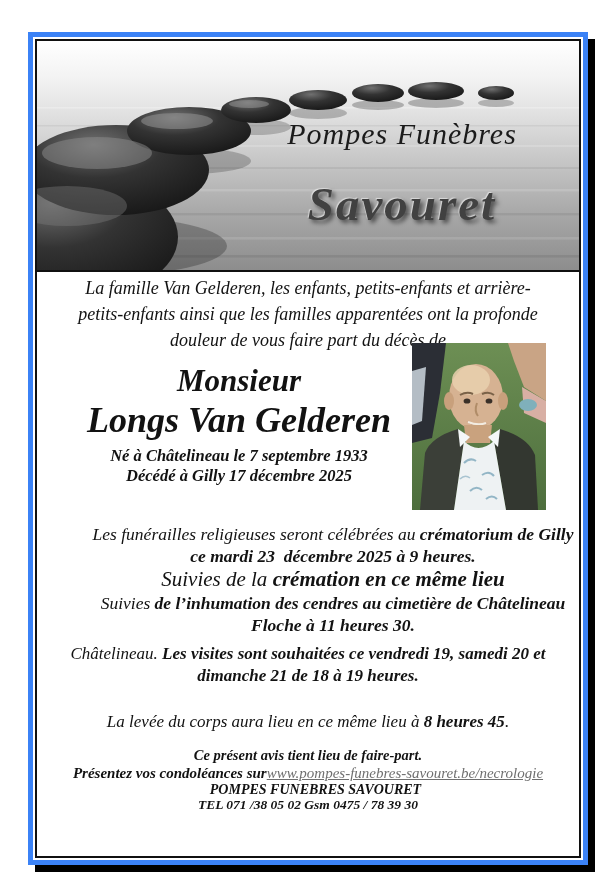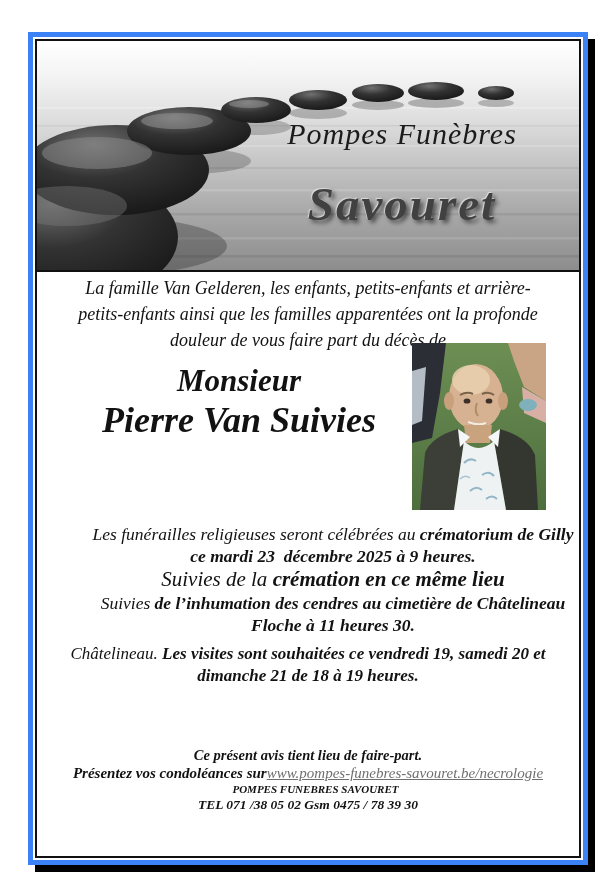--- a/index.html
+++ b/index.html
@@ -42,21 +42,21 @@
   .ceremony{top:482px;font-size:17.5px;line-height:22px;padding-left:25px;}
   .ceremony .big{font-size:21px;line-height:25px;}
   .repose{top:602px;font-size:17px;line-height:22px;}
   .levee{top:670px;font-size:17px;line-height:22px;}
   .footerblk{top:706px;font-size:14.5px;line-height:17px;}
   .footerblk .condolences{font-size:15px;line-height:18px;}
   .footerblk .url{
     color:#6f6f6f;text-decoration:underline;font-weight:normal;
     margin-left:0;cursor:pointer;
   }
-  .footerblk .company{font-size:11px;line-height:15px;margin-left:15px;}
+  .footerblk .company{font-size:14px;line-height:15px;margin-left:15px;}
   .footerblk .tel{font-size:13.5px;line-height:15px;}
 </style>
 </head>
 <body>
 
 <div class="sheet">
   <div class="sheet-inner">
 
     <div class="banner">
       <svg width="546" height="229" viewBox="0 0 546 229" preserveAspectRatio="none">
@@ -109,21 +109,25 @@
         <ellipse cx="30" cy="165" rx="60" ry="20" fill="#7d7d7d" opacity="0.4"></ellipse>
       </svg>
       <div class="brand1">Pompes Funèbres</div>
       <div class="brand2">Savouret</div>
     </div>
 
     <div class="intro">La famille Van Gelderen, les enfants, petits-enfants et arrière-petits-enfants ainsi que les familles apparentées ont la profonde douleur de vous faire part du décès de</div>
 
     <div class="heading">
       <div class="title">Monsieur</div>
-      <div class="name">Pierre Van Suivies</div>
+      <div class="name">Longs Van Gelderen</div>
+      <div class="dates">
+        <div>Né à Châtelineau le 7 septembre 1933</div>
+        <div>Décédé à Gilly 17 décembre 2025</div>
+      </div>
     </div>
 
     <div class="photo">
       <svg width="134" height="167" viewBox="0 0 134 167">
         <defs>
           <linearGradient id="grass" x1="0" y1="0" x2="0" y2="1">
             <stop offset="0" stop-color="#6d8f54"></stop>
             <stop offset="1" stop-color="#4d6e3d"></stop>
           </linearGradient>
         </defs>
@@ -172,20 +176,23 @@
       <div class="line big"><span class="rg">Suivies de la </span><span class="bd">crémation en ce même lieu</span></div>
       <div class="line"><span class="rg">Suivies </span><span class="bd">de l’inhumation des cendres au cimetière de Châtelineau</span></div>
       <div class="line bd">Floche à 11 heures 30.</div>
     </div>
 
     <div class="block repose">
       <div class="line"><span class="rg">Châtelineau. </span><span class="bd">Les visites sont souhaitées ce vendredi 19, samedi 20 et</span></div>
       <div class="line bd">dimanche 21 de 18 à 19 heures.</div>
     </div>
 
+    <div class="block levee">
+      <span class="rg">La levée du corps aura lieu en ce même lieu à </span><span class="bd">8 heures 45</span><span class="rg">.</span>
+    </div>
 
     <div class="block footerblk">
       <div class="line bd">Ce présent avis tient lieu de faire-part.</div>
       <div class="line condolences">
         <span class="bd">Présentez vos condoléances sur</span><a class="url">www.pompes-funebres-savouret.be/necrologie</a>
       </div>
       <div class="line bd company">POMPES FUNEBRES SAVOURET</div>
       <div class="line bd tel">TEL 071 /38 05 02 Gsm 0475 / 78 39 30</div>
     </div>
 

